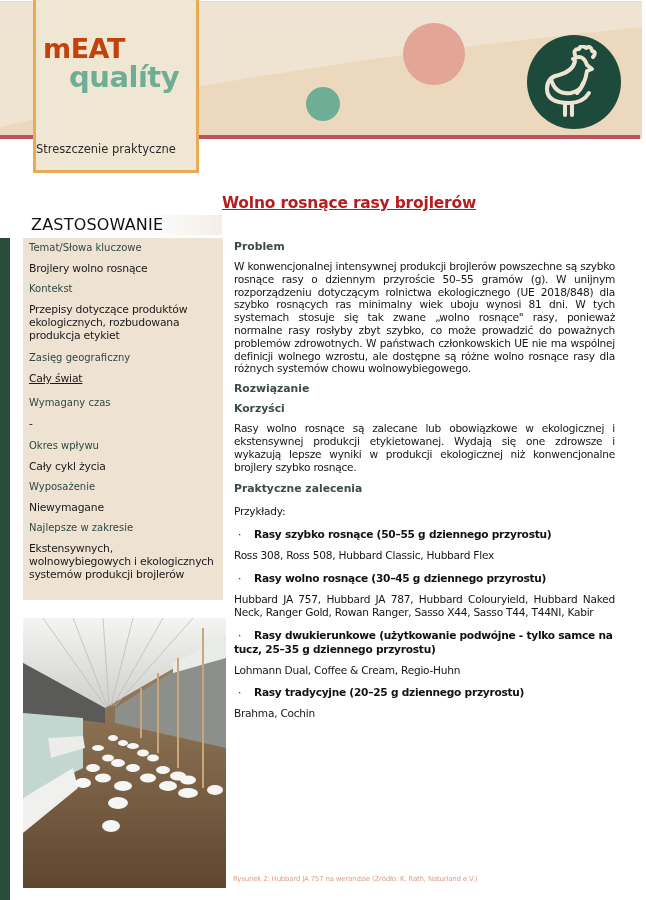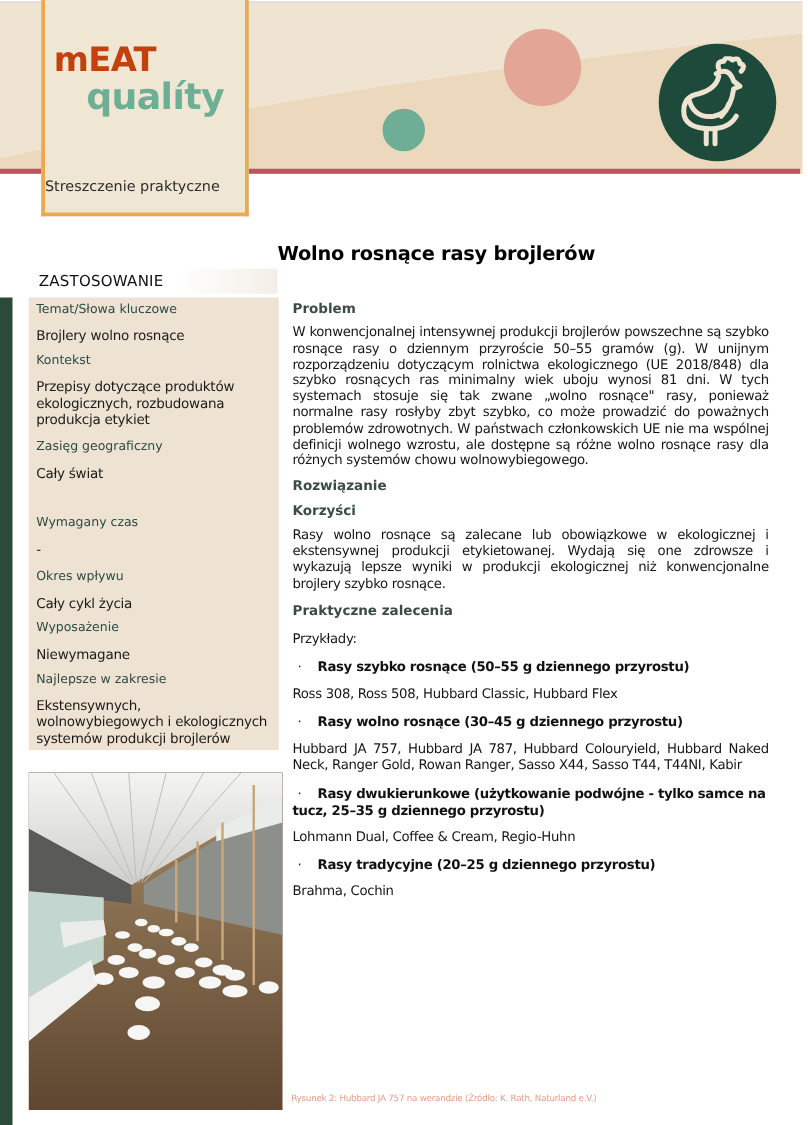--- a/index.html
+++ b/index.html
@@ -34,32 +34,33 @@
   }
   .chicken-badge {
     position: absolute; left: 527px; top: 35px; width: 94px; height: 94px;
     border-radius: 50%; background: #1d4a3b;
   }
   .chicken-badge svg { position: absolute; left: 12px; top: 10px; }
 
   
   .page-title {
     position: absolute; left: 222px; top: 194px;
-    font-family: "DejaVu Sans", sans-serif; font-weight: bold; font-size: 15.5px; color: #000000;
+    font-family: "DejaVu Sans", sans-serif; font-weight: bold; font-size: 15.5px; color: #b91c1c;
     letter-spacing: -0.2px;
+    text-decoration: underline;
   }
 
   
   .green-strip {
     position: absolute; left: 0; top: 238px; width: 10px; height: 662px; background: #2a4a3a;
   }
   .zast-header {
     position: absolute; left: 23px; top: 215px; width: 199px; height: 20px;
     background: linear-gradient(90deg, #ffffff 0%, #ffffff 60%, #f3eee7 100%);
-    font-family: "DejaVu Sans", sans-serif; font-size: 12px; color: #111; padding-left: 8px; line-height: 20px;
+    font-family: "DejaVu Sans", sans-serif; font-size: 16px; color: #111; padding-left: 8px; line-height: 20px;
     letter-spacing: 0.2px;
   }
   .side-panel {
     position: absolute; left: 23px; top: 238px; width: 200px; height: 362px;
     background: #eee3d2; padding: 3px 6px;
   }
   .side-label {
     font-family: "DejaVu Sans", sans-serif; font-weight: normal; font-size: 10px; color: #2f4a44;
     line-height: 14px; margin-bottom: 7px; margin-top: 0;
   }
@@ -136,21 +137,21 @@
 <div class="green-strip"></div>
 
 <div class="zast-header">ZASTOSOWANIE</div>
 
 <div class="side-panel">
   <div class="side-label">Temat/Słowa kluczowe</div>
   <div class="side-value">Brojlery wolno rosnące</div>
   <div class="side-label">Kontekst</div>
   <div class="side-value" style="margin-bottom:9px;">Przepisy dotyczące produktów ekologicznych, rozbudowana produkcja etykiet</div>
   <div class="side-label">Zasięg geograficzny</div>
-  <div class="side-value" style="margin-bottom:27px;">Cały świat</div>
+  <div class="side-value" style="margin-bottom:11px;text-decoration:underline;">Cały świat</div>
   <div class="side-label">Wymagany czas</div>
   <div class="side-value" style="margin-bottom:9px;">-</div>
   <div class="side-label">Okres wpływu</div>
   <div class="side-value">Cały cykl życia</div>
   <div class="side-label">Wyposażenie</div>
   <div class="side-value">Niewymagane</div>
   <div class="side-label">Najlepsze w zakresie</div>
   <div class="side-value">Ekstensywnych, wolnowybiegowych i ekologicznych systemów produkcji brojlerów</div>
 </div>
 

